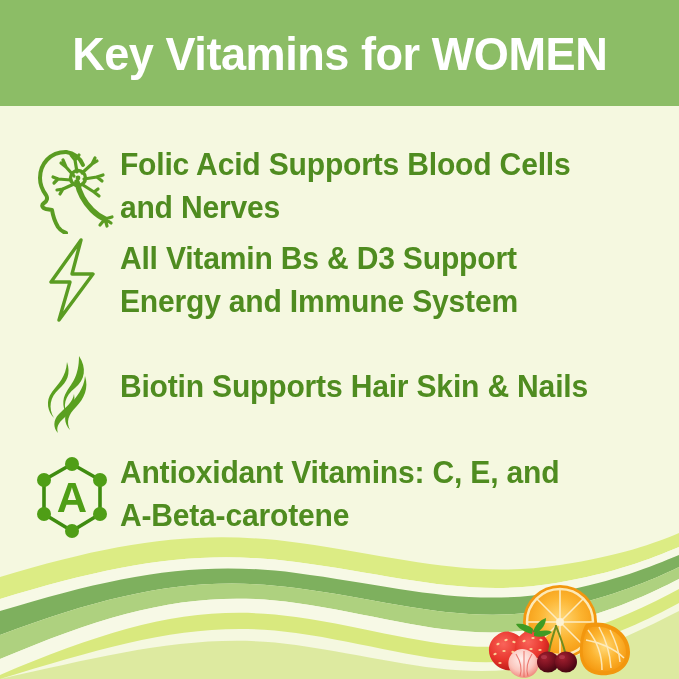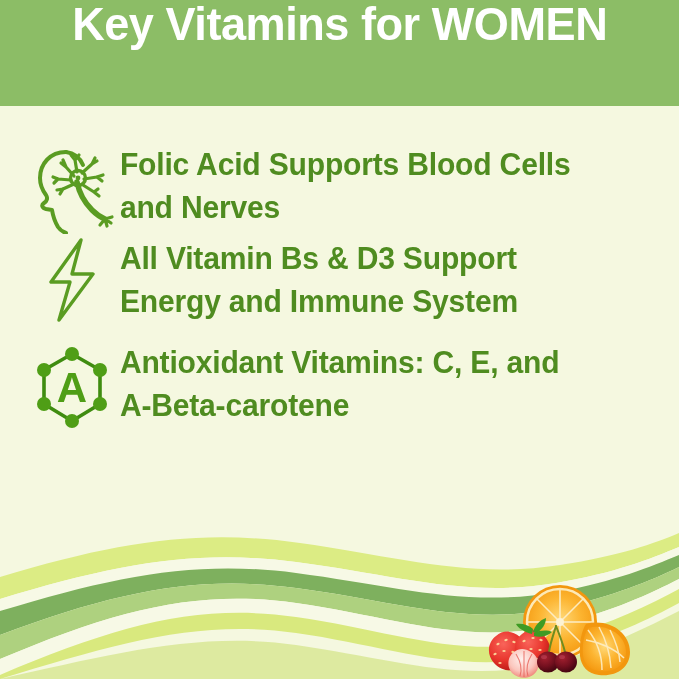--- a/index.html
+++ b/index.html
@@ -16,21 +16,21 @@
     overflow:hidden;
   }
 
   
   .header-band {
     position:absolute;
     left:0; top:0;
     width:679px; height:106px;
     background:#8cbd66;
     display:flex;
-    align-items:flex-start;
+    align-items:center;
     justify-content:center;
   }
   .header-title {
     color:#ffffff;
     font-family:"Liberation Sans Narrow","Liberation Sans",sans-serif;
     font-size:47px;
     font-weight:bold;
     letter-spacing:-0.5px;
     line-height:1;
     transform:scaleX(0.96);
@@ -143,20 +143,39 @@
         <svg width="62" height="84" viewBox="0 0 62 84">
           <path d="M40 2 L10 44 L29 44 L18 82 L52 36 L31 36 Z" fill="none" stroke="#5a9c22" stroke-width="3.4" stroke-linejoin="round" stroke-linecap="round"></path>
         </svg>
       </div>
       <div class="benefit-text">
         <div>All Vitamin Bs &amp; D3 Support</div>
         <div>Energy and Immune System</div>
       </div>
     </div>
 
+    <div class="benefit-row row-3">
+      <div class="benefit-icon">
+        <svg width="62" height="80" viewBox="0 0 62 80">
+          <g fill="#5aa01f">
+            <path d="M38 2 C46 14 44 26 34 34 C24 42 21 52 27 62
+                     C22 56 20 46 26 37 C31 29 38 22 38 2 Z"></path>
+            <path d="M26 8 C30 20 26 28 18 35 C9 43 7 54 13 64
+                     C7 58 4 47 11 38 C17 30 25 23 26 8 Z"></path>
+            <path d="M44 22 C48 34 43 45 35 53 C27 61 25 68 29 76
+                     C23 70 22 60 29 51 C35 43 43 35 44 22 Z"></path>
+            <path d="M33 40 C35 50 30 58 23 64 C17 69 15 74 17 79
+                     C12 74 12 66 18 60 C25 53 32 48 33 40 Z"></path>
+          </g>
+        </svg>
+      </div>
+      <div class="benefit-text">
+        <div>Biotin Supports Hair Skin &amp; Nails</div>
+      </div>
+    </div>
 
     <div class="benefit-row row-4">
       <div class="benefit-icon">
         <svg width="84" height="84" viewBox="0 0 84 84">
           <g stroke="#3f8c10" stroke-width="3.6" fill="none" stroke-linejoin="round">
             <path d="M42 8 L70 24 L70 58 L42 75 L14 58 L14 24 Z"></path>
           </g>
           <g fill="#4f9e16">
             <circle cx="42" cy="8" r="7"></circle>
             <circle cx="70" cy="24" r="7"></circle>

